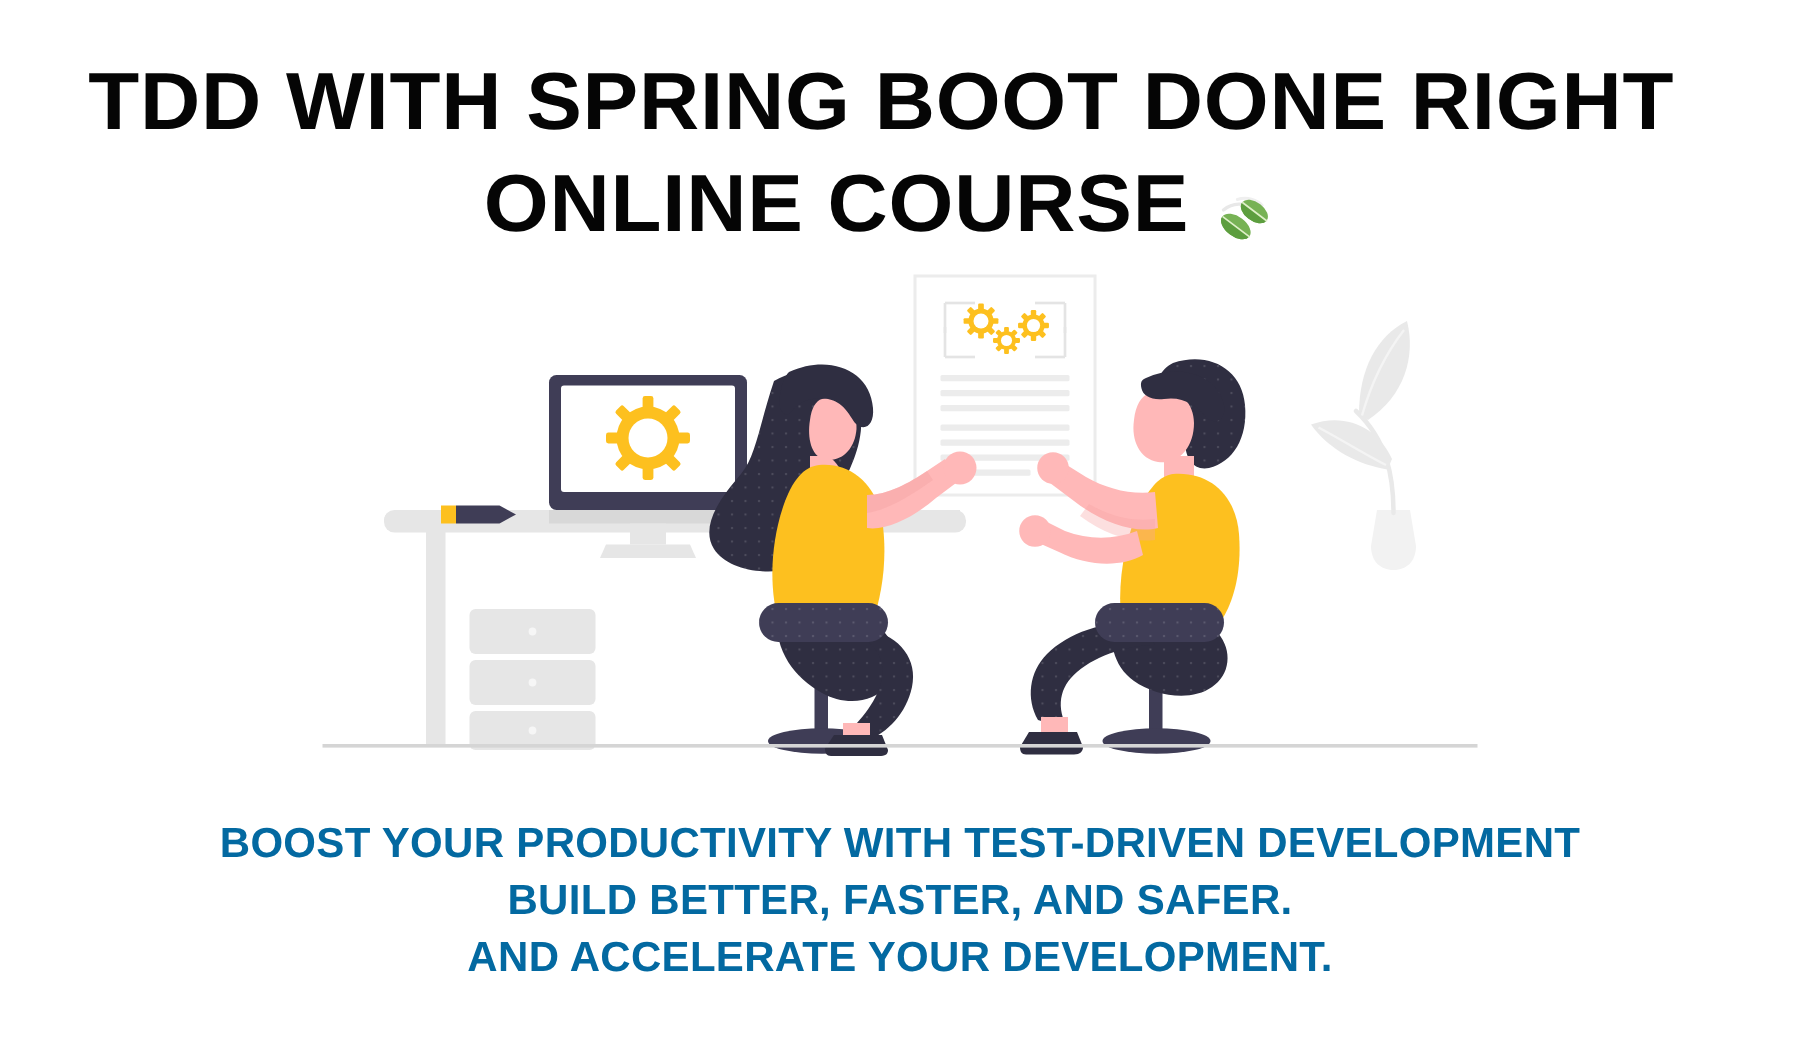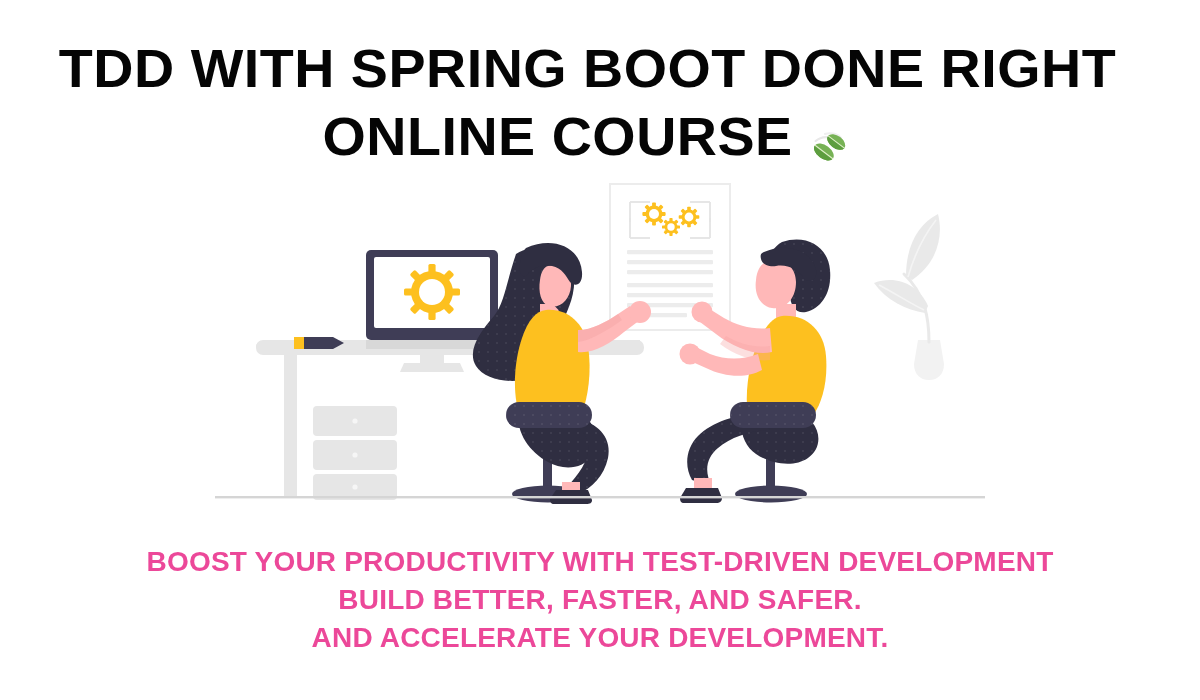--- a/index.html
+++ b/index.html
@@ -74,21 +74,21 @@
     left: 0;
     width: 1200px;
     text-align: center;
   }
   .subtitle-line {
     font-family: "Liberation Sans", sans-serif;
     font-weight: bold;
     font-size: 28px;
     line-height: 38px;
     letter-spacing: 0.2px;
-    color: #ec4899;
+    color: #0369a1;
     text-transform: uppercase;
     white-space: nowrap;
   }
 </style>
 </head>
 <body>
 
 <div class="poster">
 
   <div class="title-block">

